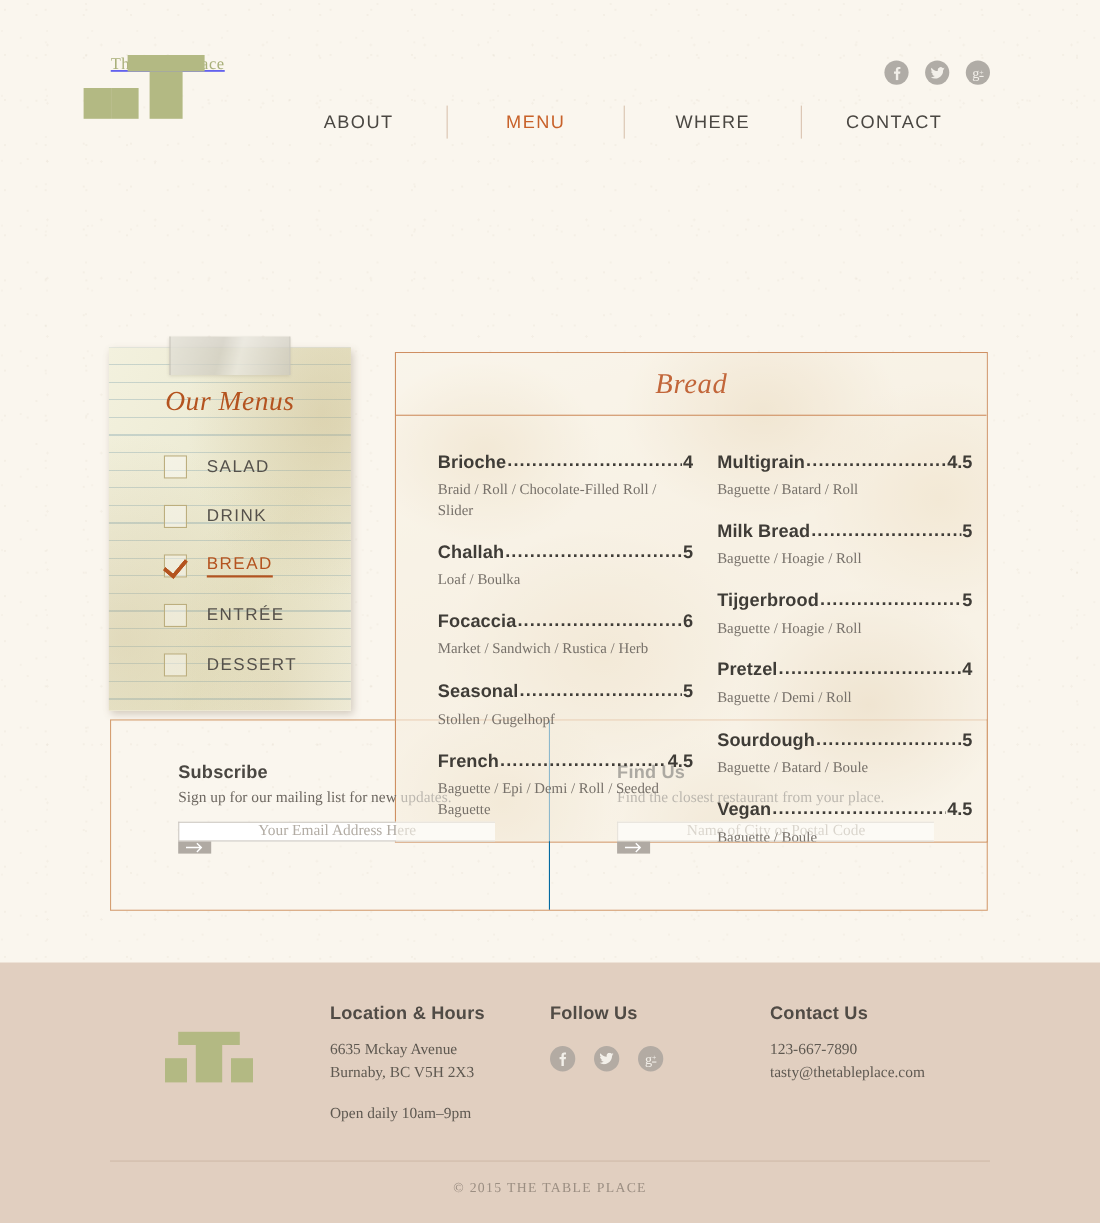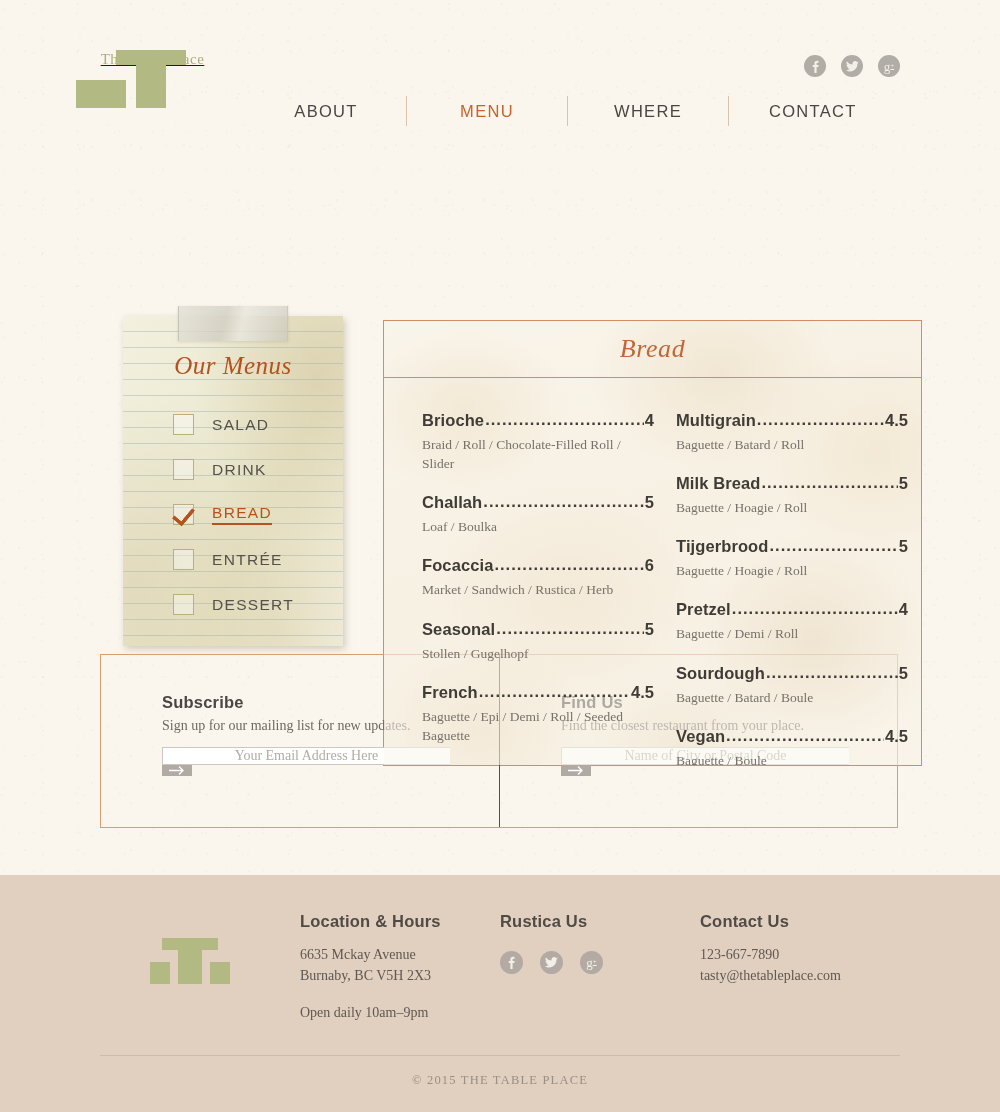--- a/index.html
+++ b/index.html
@@ -101,21 +101,20 @@
     font-size: 13px;
     line-height: 1;
     cursor: pointer;
   }
   .soc svg { display:block; }
 
   
   .content {
     position: relative;
     height: 480px;
-    margin-left: 24px;
   }
 
   
   .notepad {
     position: absolute;
     left: 99px;
     top: 168px;
     width: 220px;
     height: 330px;
     background:
@@ -629,21 +628,21 @@
       <div class="f-col loc">
         <div class="f-title">Location &amp; Hours</div>
         <div class="f-text" id="f-address">
             <div>6635 Mckay Avenue</div>
             <div>Burnaby, BC V5H 2X3</div>
           </div>
         <div class="f-text second">Open daily 10am–9pm</div>
       </div>
 
       <div class="f-col fol">
-        <div class="f-title">Rustica Us</div>
+        <div class="f-title">Follow Us</div>
         <div class="f-social">
           <a class="soc" href="#">
             <svg width="7" height="13" viewBox="0 0 7 13">
                 <path fill="currentColor" d="M4.6 13V7h1.7l.3-2H4.6V3.7c0-.6.2-1 1-1h1V.9C6.3.8 5.7.8 5 .8 3.4.8 2.4 1.7 2.4 3.5V5H.7v2h1.7v6z"></path>
               </svg>
           </a>
           <a class="soc" href="#">
             <svg width="13" height="11" viewBox="0 0 13 11">
                 <path fill="currentColor" d="M13 1.3c-.5.2-1 .4-1.5.4.5-.3.9-.8 1.1-1.4-.5.3-1 .5-1.6.6A2.6 2.6 0 0 0 6.5 3c0 .2 0 .4.1.6A7.4 7.4 0 0 1 .9.5 2.6 2.6 0 0 0 1.7 4c-.4 0-.8-.1-1.2-.3 0 1.3.9 2.3 2.1 2.6-.4.1-.8.1-1.2 0a2.6 2.6 0 0 0 2.4 1.8A5.2 5.2 0 0 1 0 9.2a7.4 7.4 0 0 0 11.4-6.5c.5-.4.9-.9 1.3-1.4z"></path>
               </svg>

